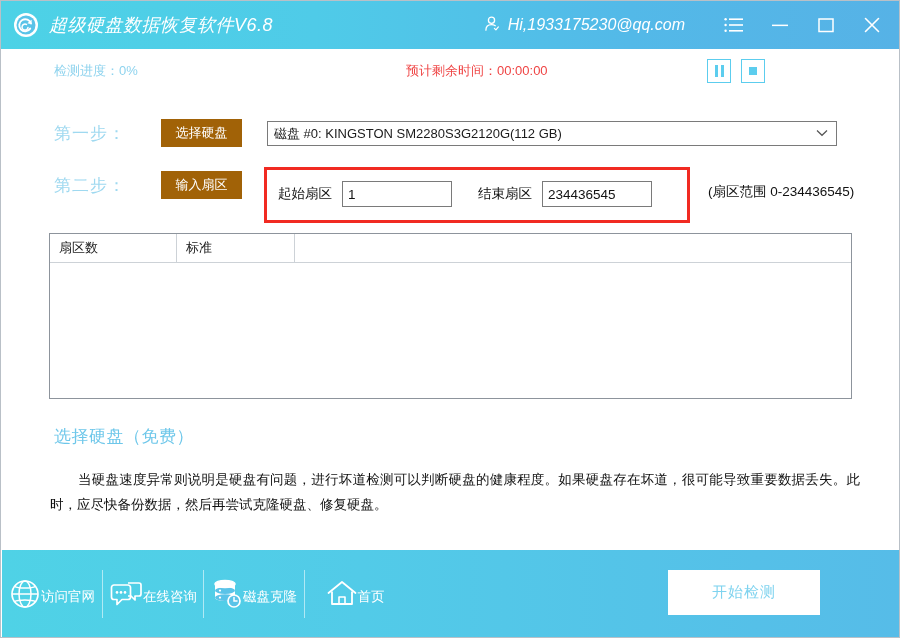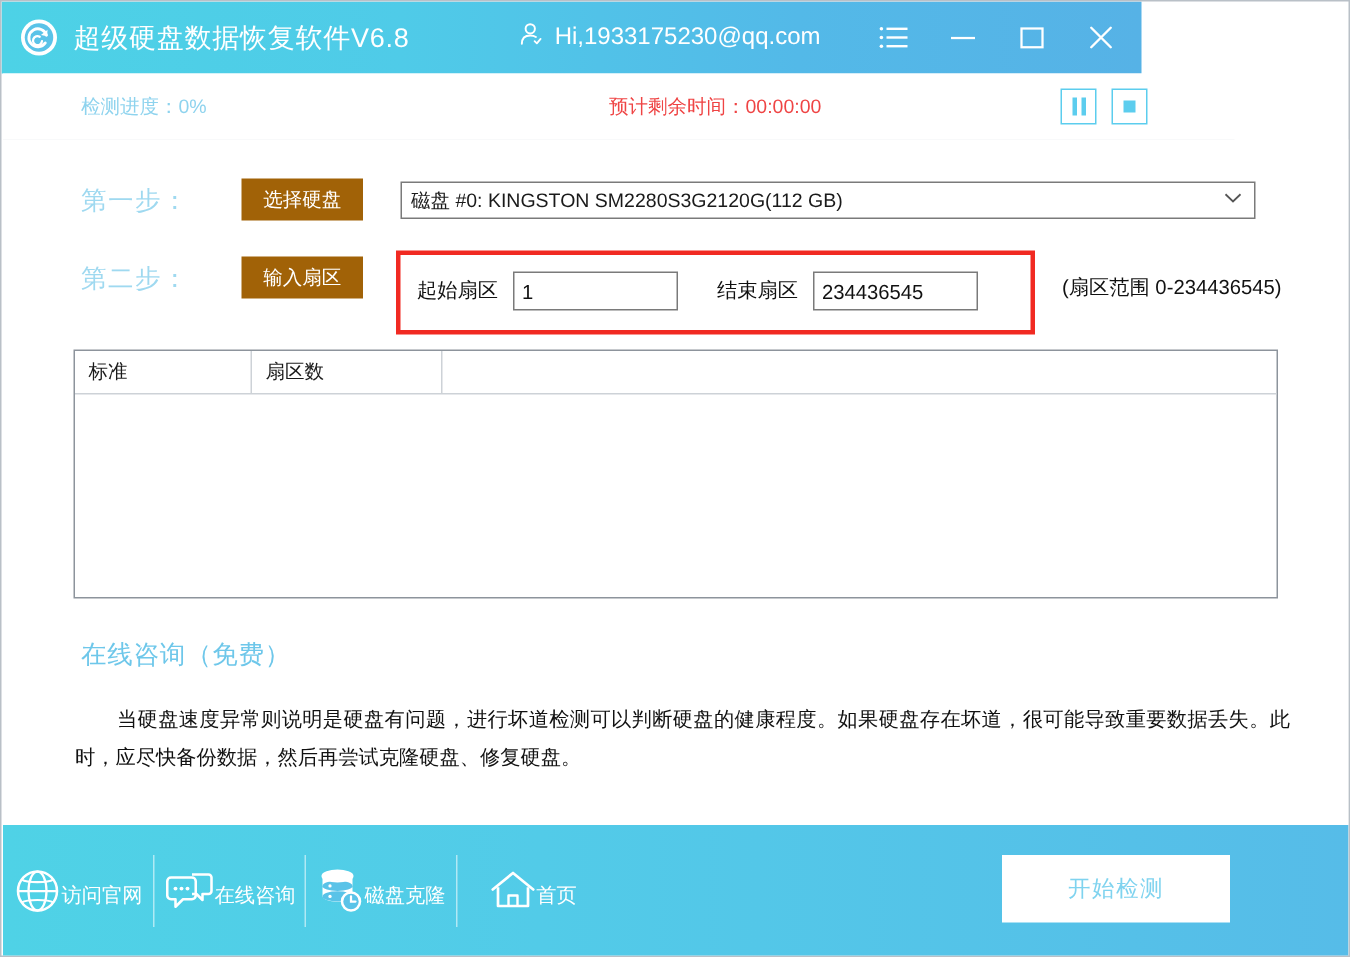--- a/index.html
+++ b/index.html
@@ -21,25 +21,26 @@
     box-sizing: border-box;
     border: 1px solid #b9c0c7;
     background: #ffffff;
     overflow: hidden;
   }
 
   
   .titlebar {
     position: absolute;
     left: 0; top: 0;
-    width: 760px;
+    width: 898px;
     height: 48px;
     background: linear-gradient(to right, #4dd2e6 0%, #4fcbe8 35%, #53b9e8 70%, #56b2e6 100%);
     display: flex;
     align-items: center;
+    font-style: italic;
   }
   .logo-wrap {
     margin-left: 12px;
     width: 26px;
     height: 26px;
     display: flex;
     align-items: center;
     justify-content: center;
   }
   .app-title {
@@ -426,28 +427,28 @@
 
     <div class="sector-field sec-end">
       <span class="sec-label">结束扇区</span>
       <input class="sec-input" type="text" value="234436545" style="">
     </div>
 
     <div class="range-note">(扇区范围 0-234436545)</div>
 
     <div class="tablebox">
       <div class="thead">
+        <div class="th c1">扇区数</div>
         <div class="th c0">标准</div>
-        <div class="th c1">扇区数</div>
         <div class="th c2"></div>
       </div>
       <div class="tbody"></div>
     </div>
 
-    <div class="info-title">在线咨询（免费）</div>
+    <div class="info-title">选择硬盘（免费）</div>
     <div class="info-text">当硬盘速度异常则说明是硬盘有问题，进行坏道检测可以判断硬盘的健康程度。如果硬盘存在坏道，很可能导致重要数据丢失。此时，应尽快备份数据，然后再尝试克隆硬盘、修复硬盘。</div>
   </div>
 
   <div class="footer">
     <div class="foot-items">
 
       <div class="foot-item">
         <span class="ficon">
           <svg width="32" height="32" viewBox="0 0 32 32">
             <circle cx="16" cy="16" r="13" stroke="#ffffff" stroke-width="1.7" fill="none"></circle>

